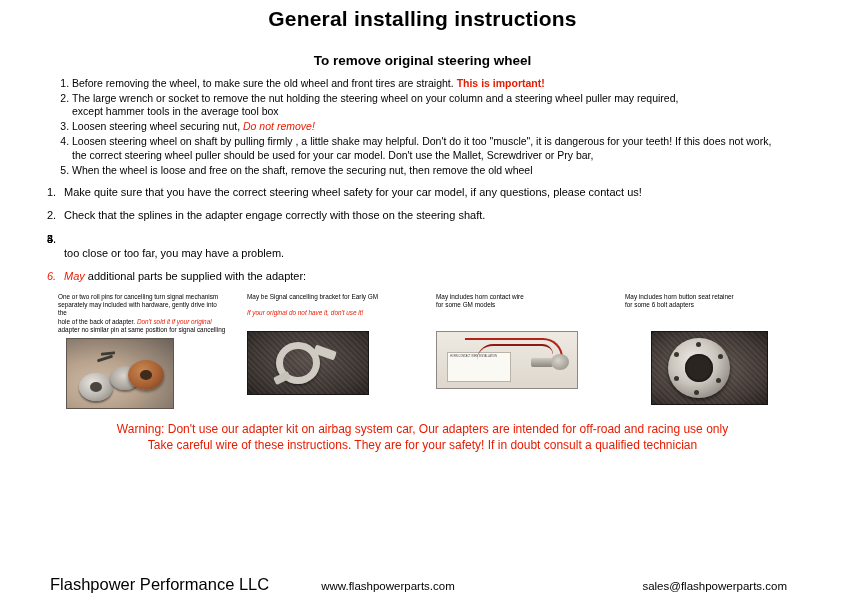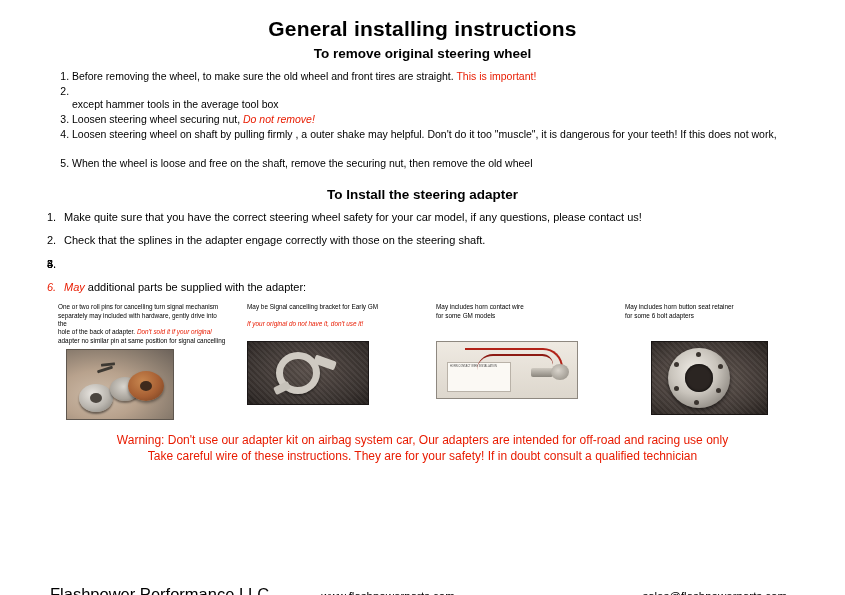--- a/index.html
+++ b/index.html
@@ -20,43 +20,43 @@
     height: 595px;
     position: relative;
     box-sizing: border-box;
     padding: 0 14px;
   }
   .title {
     text-align: center;
     font-size: 21px;
     font-weight: bold;
     letter-spacing: 0.2px;
-    margin-top: 17px;
+    margin-top: 7px;
   }
   .section-head {
     text-align: center;
     font-size: 13.5px;
     font-weight: bold;
-    margin-top: 5px;
+    margin-top: 22px;
   }
   .section-head.second {
     margin-top: 17px;
   }
   ol.remove-list {
     margin: 9px 0 0 0;
     padding-left: 58px;
     font-size: 10.5px;
     line-height: 1.28;
   }
   ol.remove-list > li {
     margin-bottom: 1.5px;
   }
   .red {
     color: #e81b00;
-    font-weight: normal;
+    font-weight: bold;
   }
   .red-plain {
     color: #e81b00;
     font-style: italic;
   }
   ol.install-list {
     margin: 8px 0 0 0;
     padding-left: 50px;
     font-size: 11px;
     line-height: 1.3;
@@ -320,56 +320,56 @@
   <div class="title">General installing instructions</div>
 
   <div class="section-head">To remove  original steering wheel</div>
 
   <ol class="remove-list">
     <li>
       <span>Before removing the wheel, to make sure the old wheel and front tires are straight.</span>
       <span class="red">This is important!</span>
     </li>
     <li>
-      <br>
+      <span>The large wrench or socket to remove the nut holding the steering wheel on your column and a steering wheel puller may required,</span><br>
       <span>except hammer tools in the average tool box</span>
     </li>
     <li>
       <span>Loosen steering wheel securing nut,</span>
       <span class="red-plain">Do not remove!</span>
     </li>
     <li>
-      <span>Loosen steering wheel on shaft by pulling firmly , a outer shake may helpful. Don't do it too "muscle", it is dangerous for your teeth! If this does not work,</span><br>
-      <br>
+      <span>Loosen steering wheel on shaft by pulling firmly , a little shake may helpful. Don't do it too "muscle", it is dangerous for your teeth! If this does not work,</span><br>
+      <span>the correct steering wheel puller should be used for your car model. Don't use the Mallet, Screwdriver or Pry bar,</span><br>
     </li>
     <li>
       <span>When the wheel is loose and free on the shaft, remove the securing nut, then remove the old wheel</span>
     </li>
   </ol>
 
-  <div class="section-head second">To Install the steering adapter</div>
 
   <ol class="install-list">
     <li>
       <span class="num">1.</span>
       <span>Make quite sure that you have the correct steering wheel safety for your car model, if any questions, please contact us!</span>
     </li>
     <li>
       <span class="num">2.</span>
       <span>Check that the splines in the adapter engage correctly with those on the steering shaft.</span>
     </li>
     <li>
       <span class="num">3.</span>
     </li>
     <li>
       <span class="num">4.</span>
     </li>
     <li>
       <span class="num">5.</span>
       <br>
+      <span>too close or too far, you may have a problem.</span>
     </li>
     <li>
       <span class="num red-plain">6.</span>
       <span class="red-plain">May</span>
       <span>additional parts be supplied with the adapter:</span>
     </li>
   </ol>
 
   <div class="panels">
 

